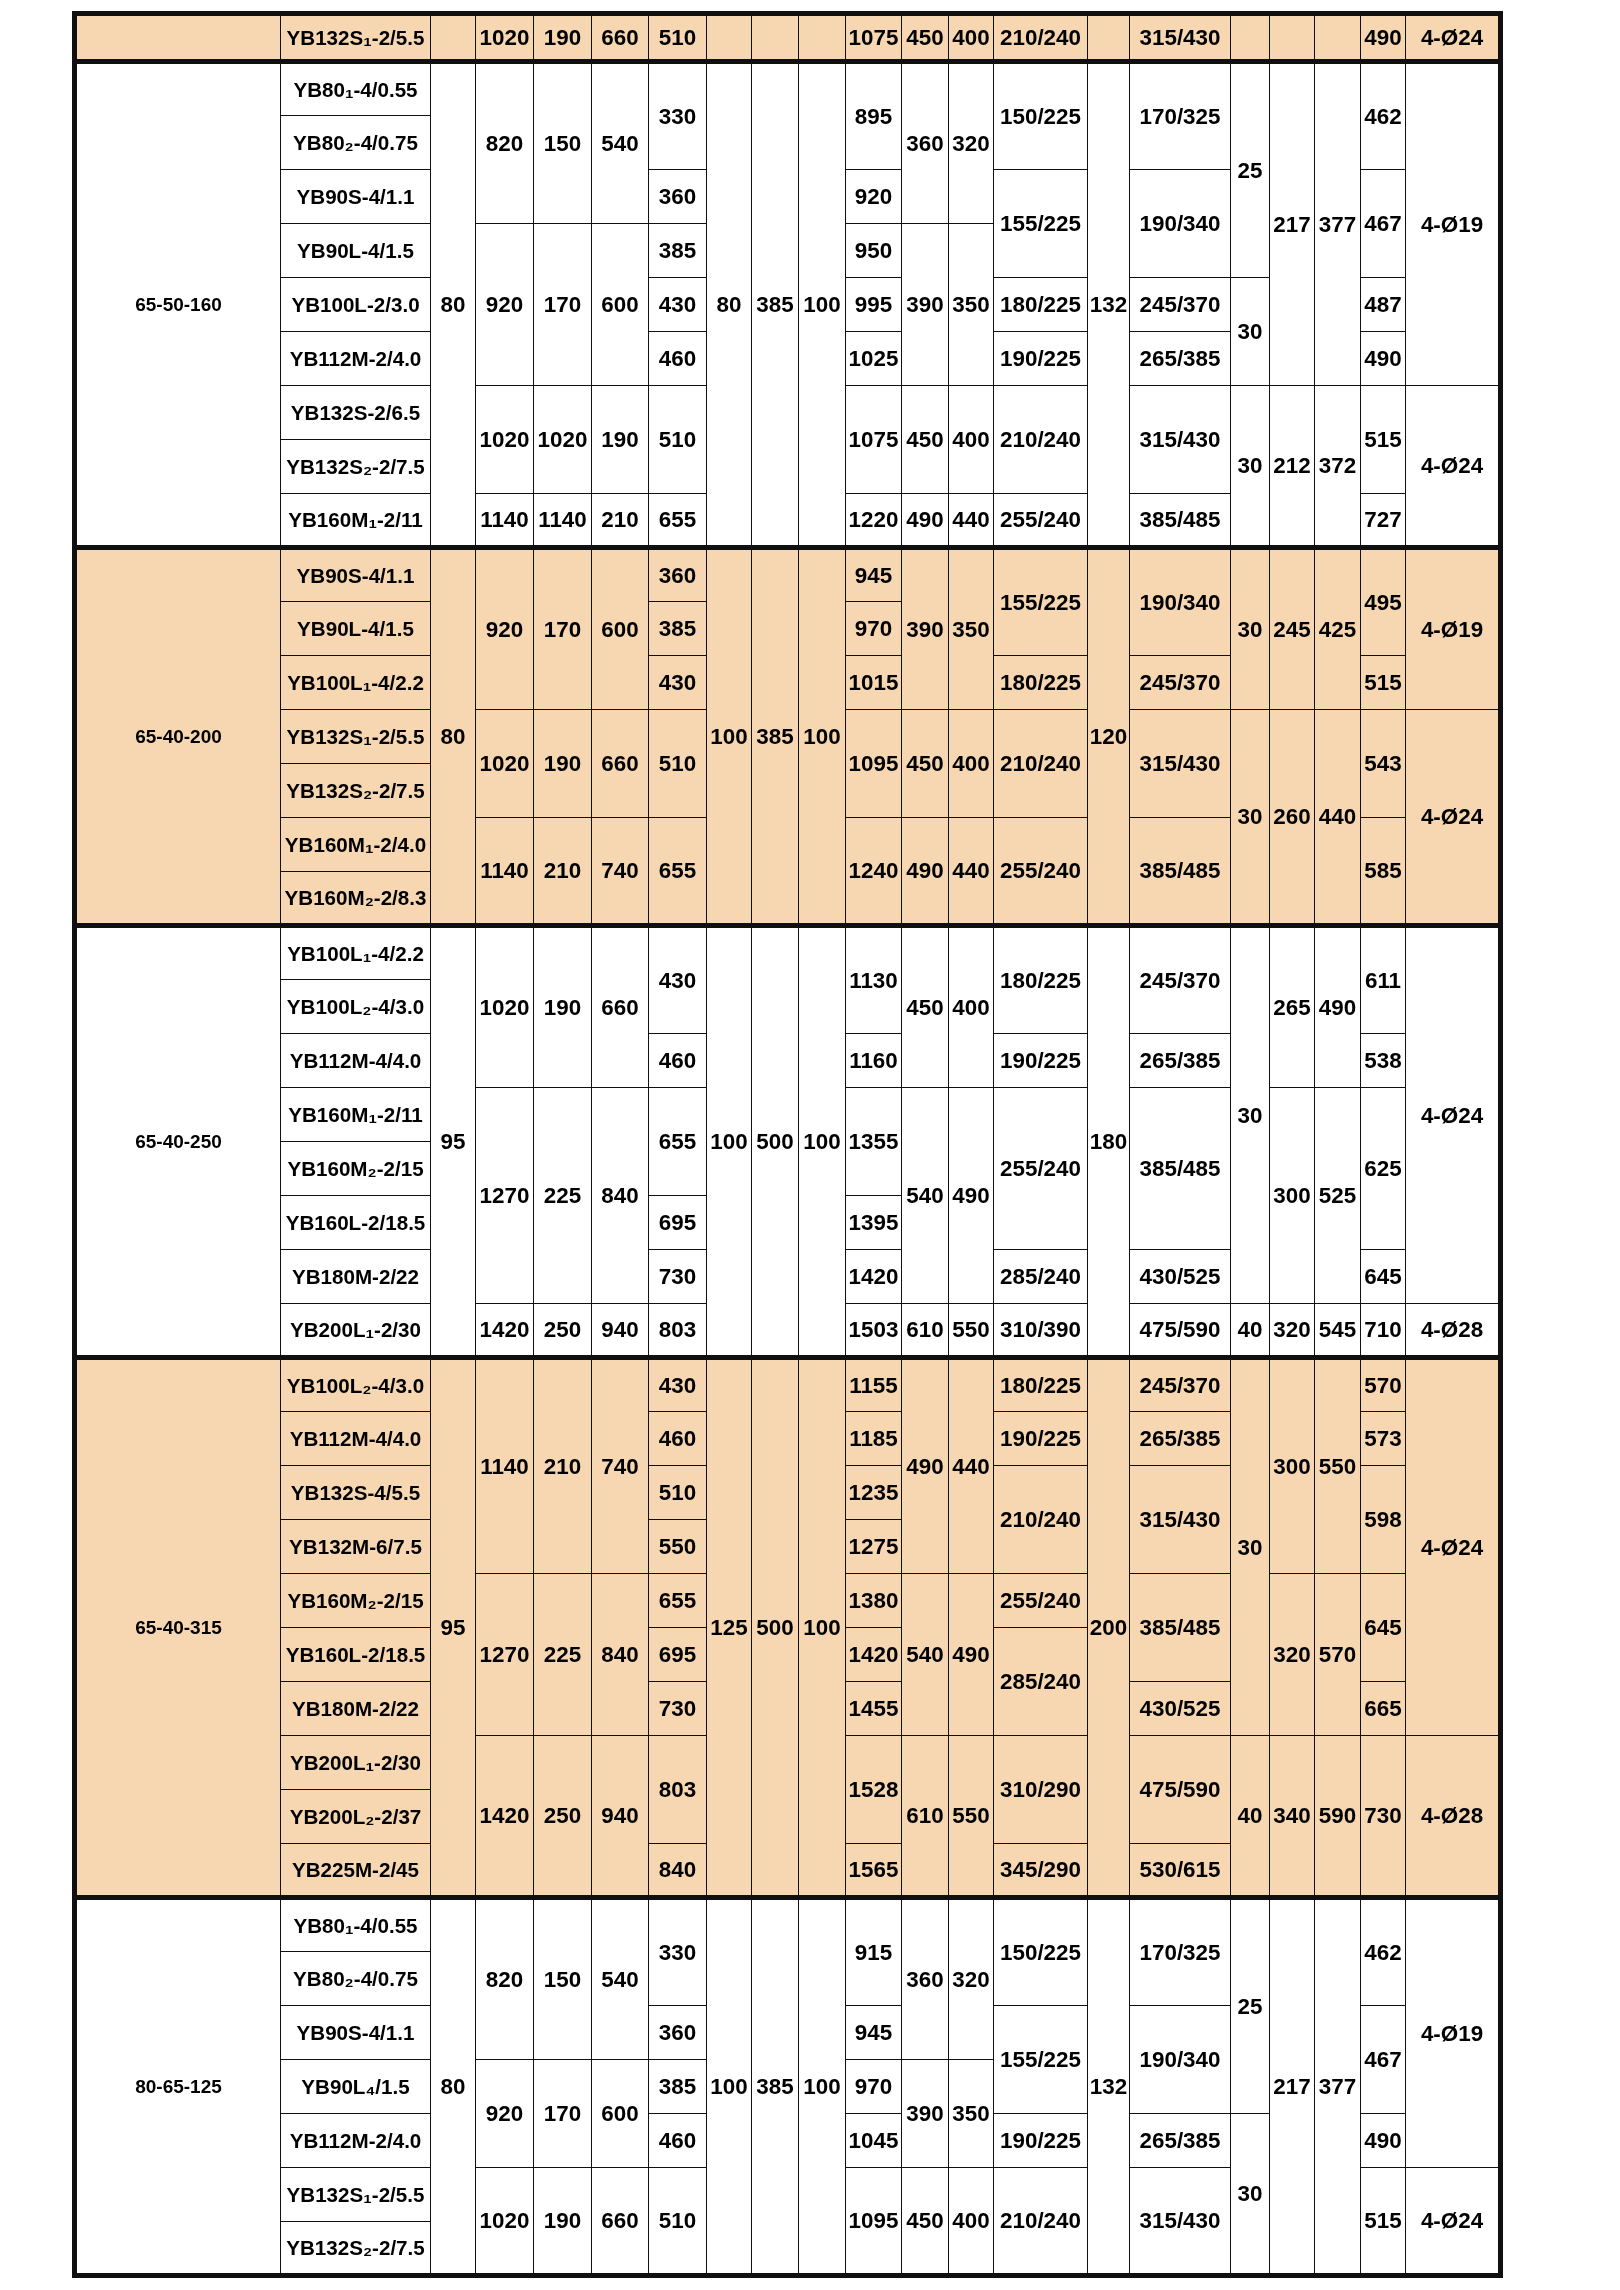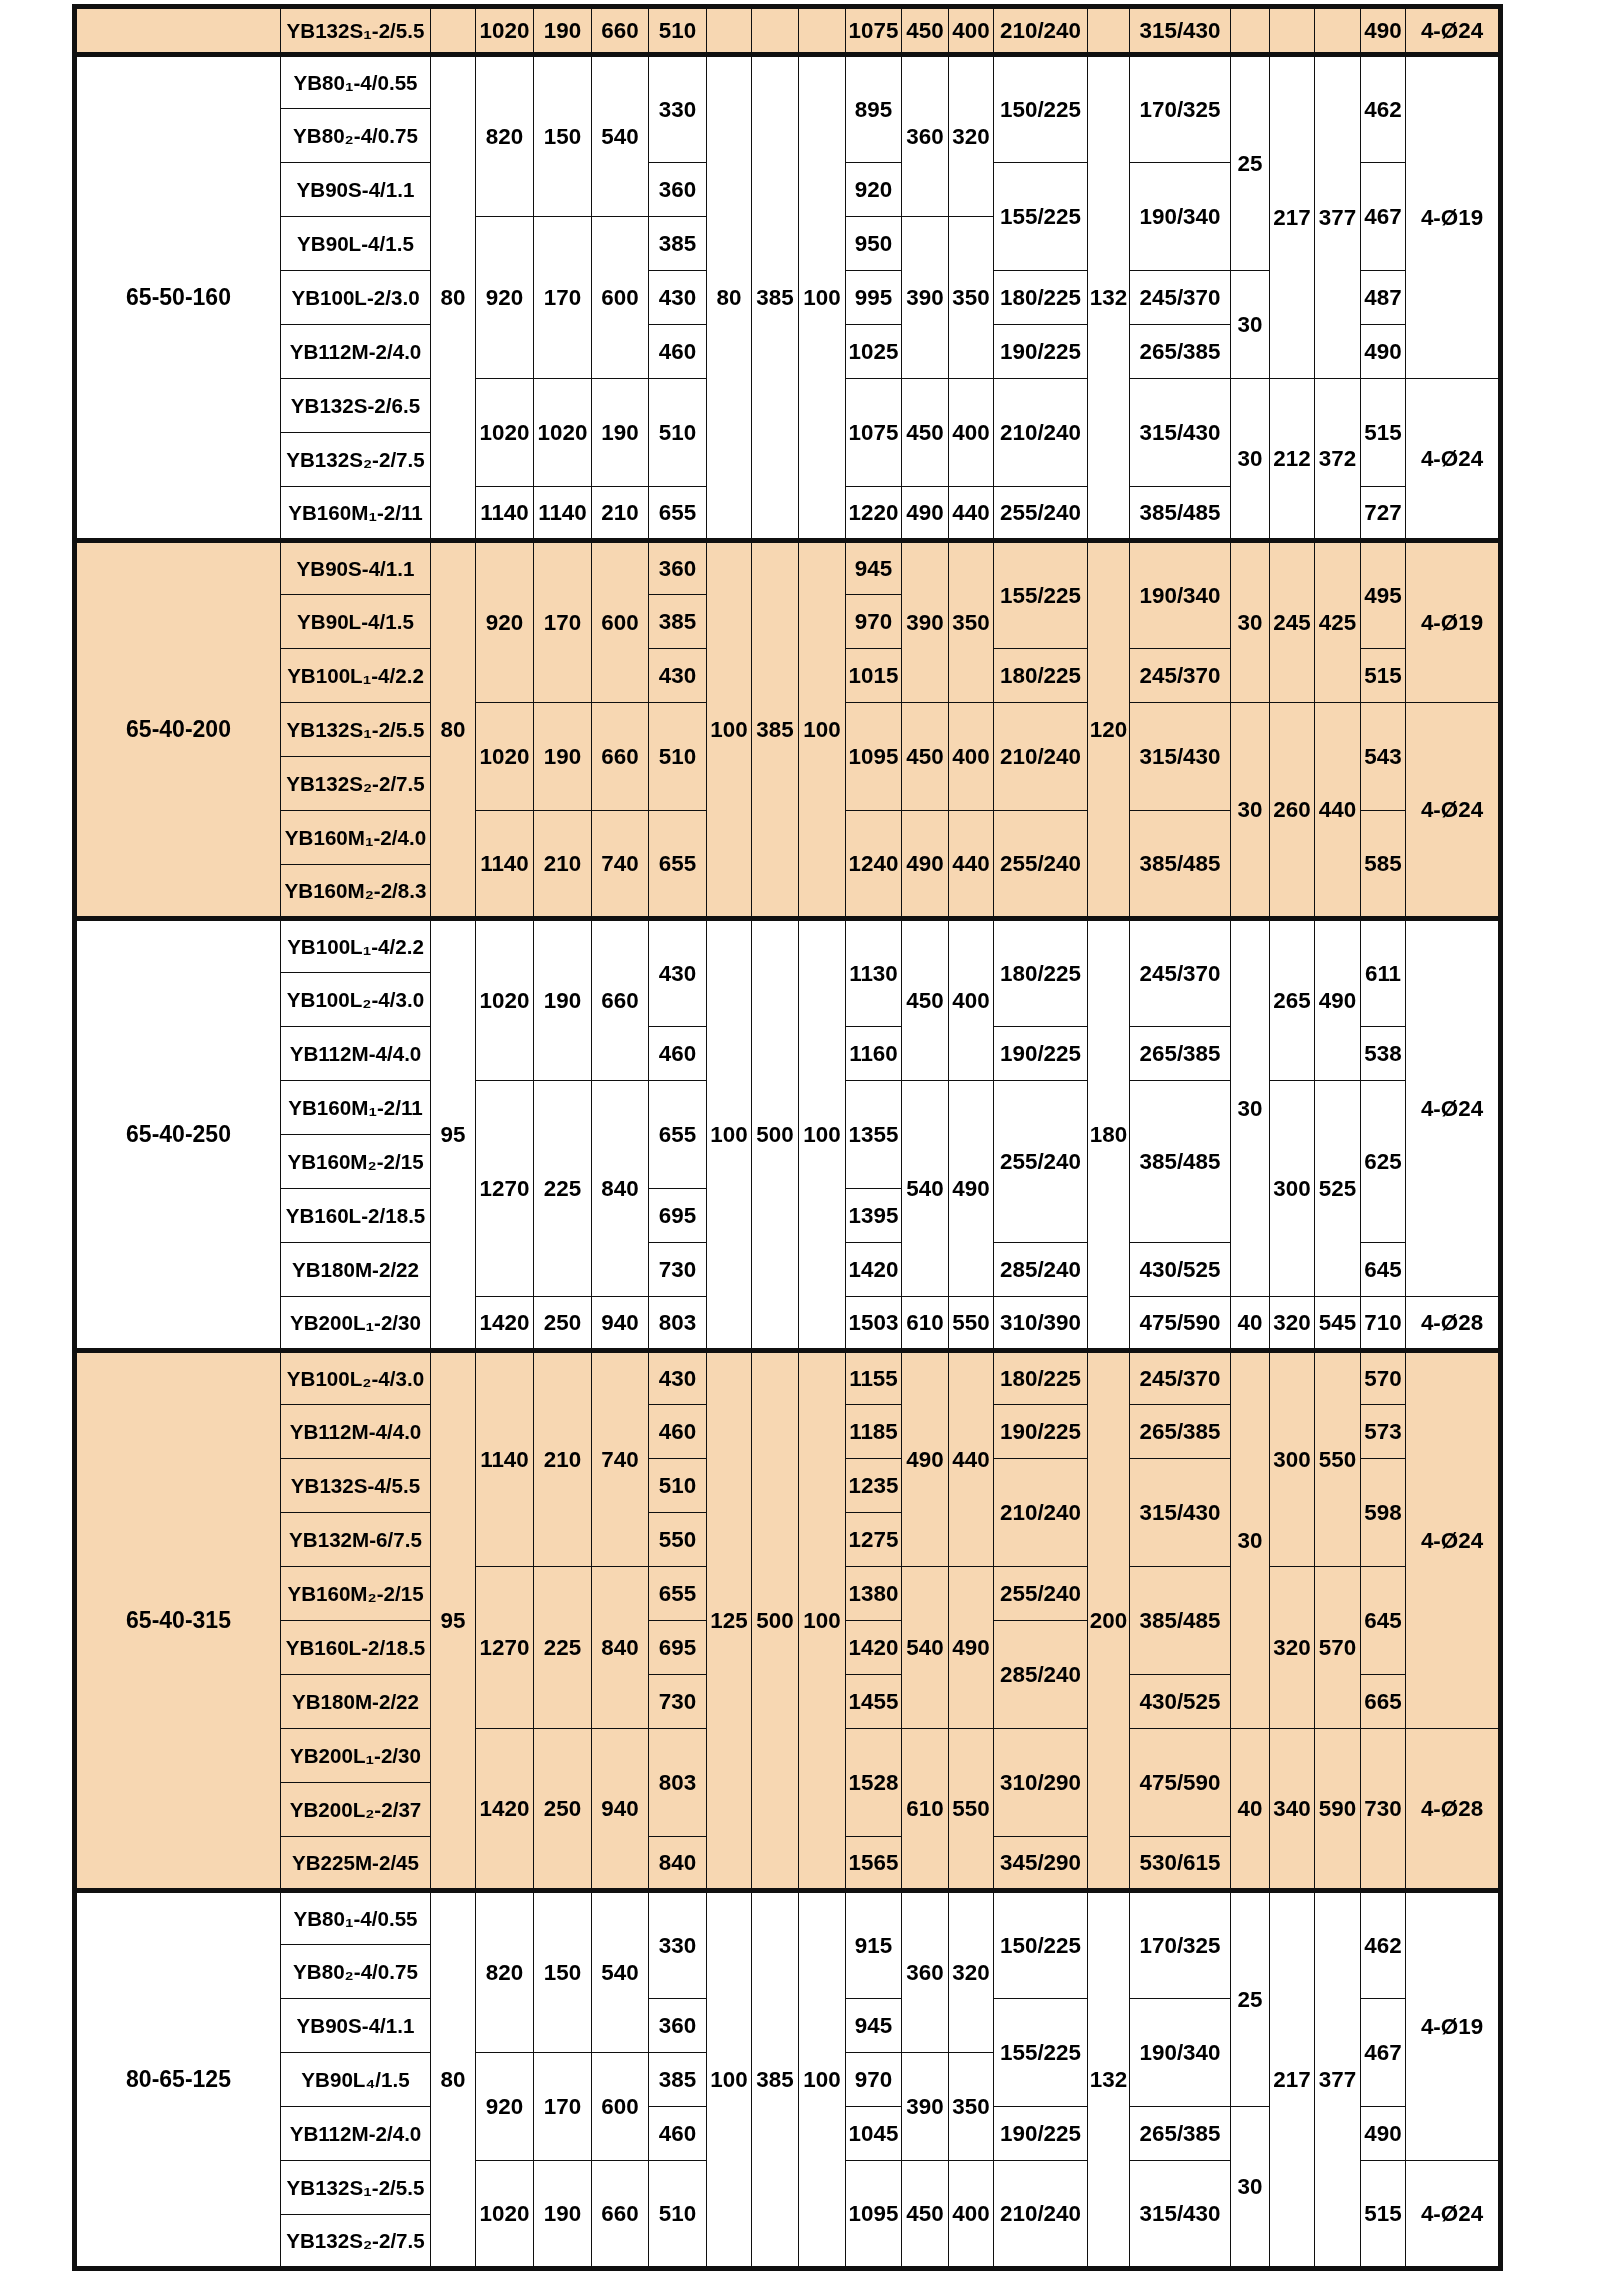--- a/index.html
+++ b/index.html
@@ -1,36 +1,36 @@
 <!DOCTYPE html>
 <html style="font-size:14.3px"><head>
 <meta charset="utf-8">
 <style>
   html, body { margin:0; padding:0; }
   body {
     width:1620px; height:2291px; background:#ffffff;
     font-family:"Liberation Sans","DejaVu Sans",sans-serif;
     color:#000;
   }
-  .page { padding-left:72px; padding-top:4px; }
+  .page { padding-left:72px; padding-top:11px; }
   table[data-name="spec-table"] {
     border-collapse:collapse; table-layout:fixed;
     width:1425px;
     border:5.4px solid #101010;
   }
   td {
     border:1.8px solid #101010;
     padding:0;
     text-align:center; vertical-align:middle;
     font-size:22.4px; font-weight:600; line-height:1.05;
     overflow:hidden; white-space:nowrap;
     background:#ffffff;
   }
   td[data-name="motor-model-cell"] { font-size:20.6px; }
-  td[data-name="pump-model-cell"]  { font-size:23px; }
+  td[data-name="pump-model-cell"]  { font-size:19px; }
   tr { height:54px; }
   tr.partial { height:48px; }
   tr.peach td { background:#f7d7b2; }
   tr.thick td { border-top-width:5.4px; }
 </style>
 </head>
 <body>
 
 <div class="page" data-name="catalog-page">
   <table data-name="spec-table">

